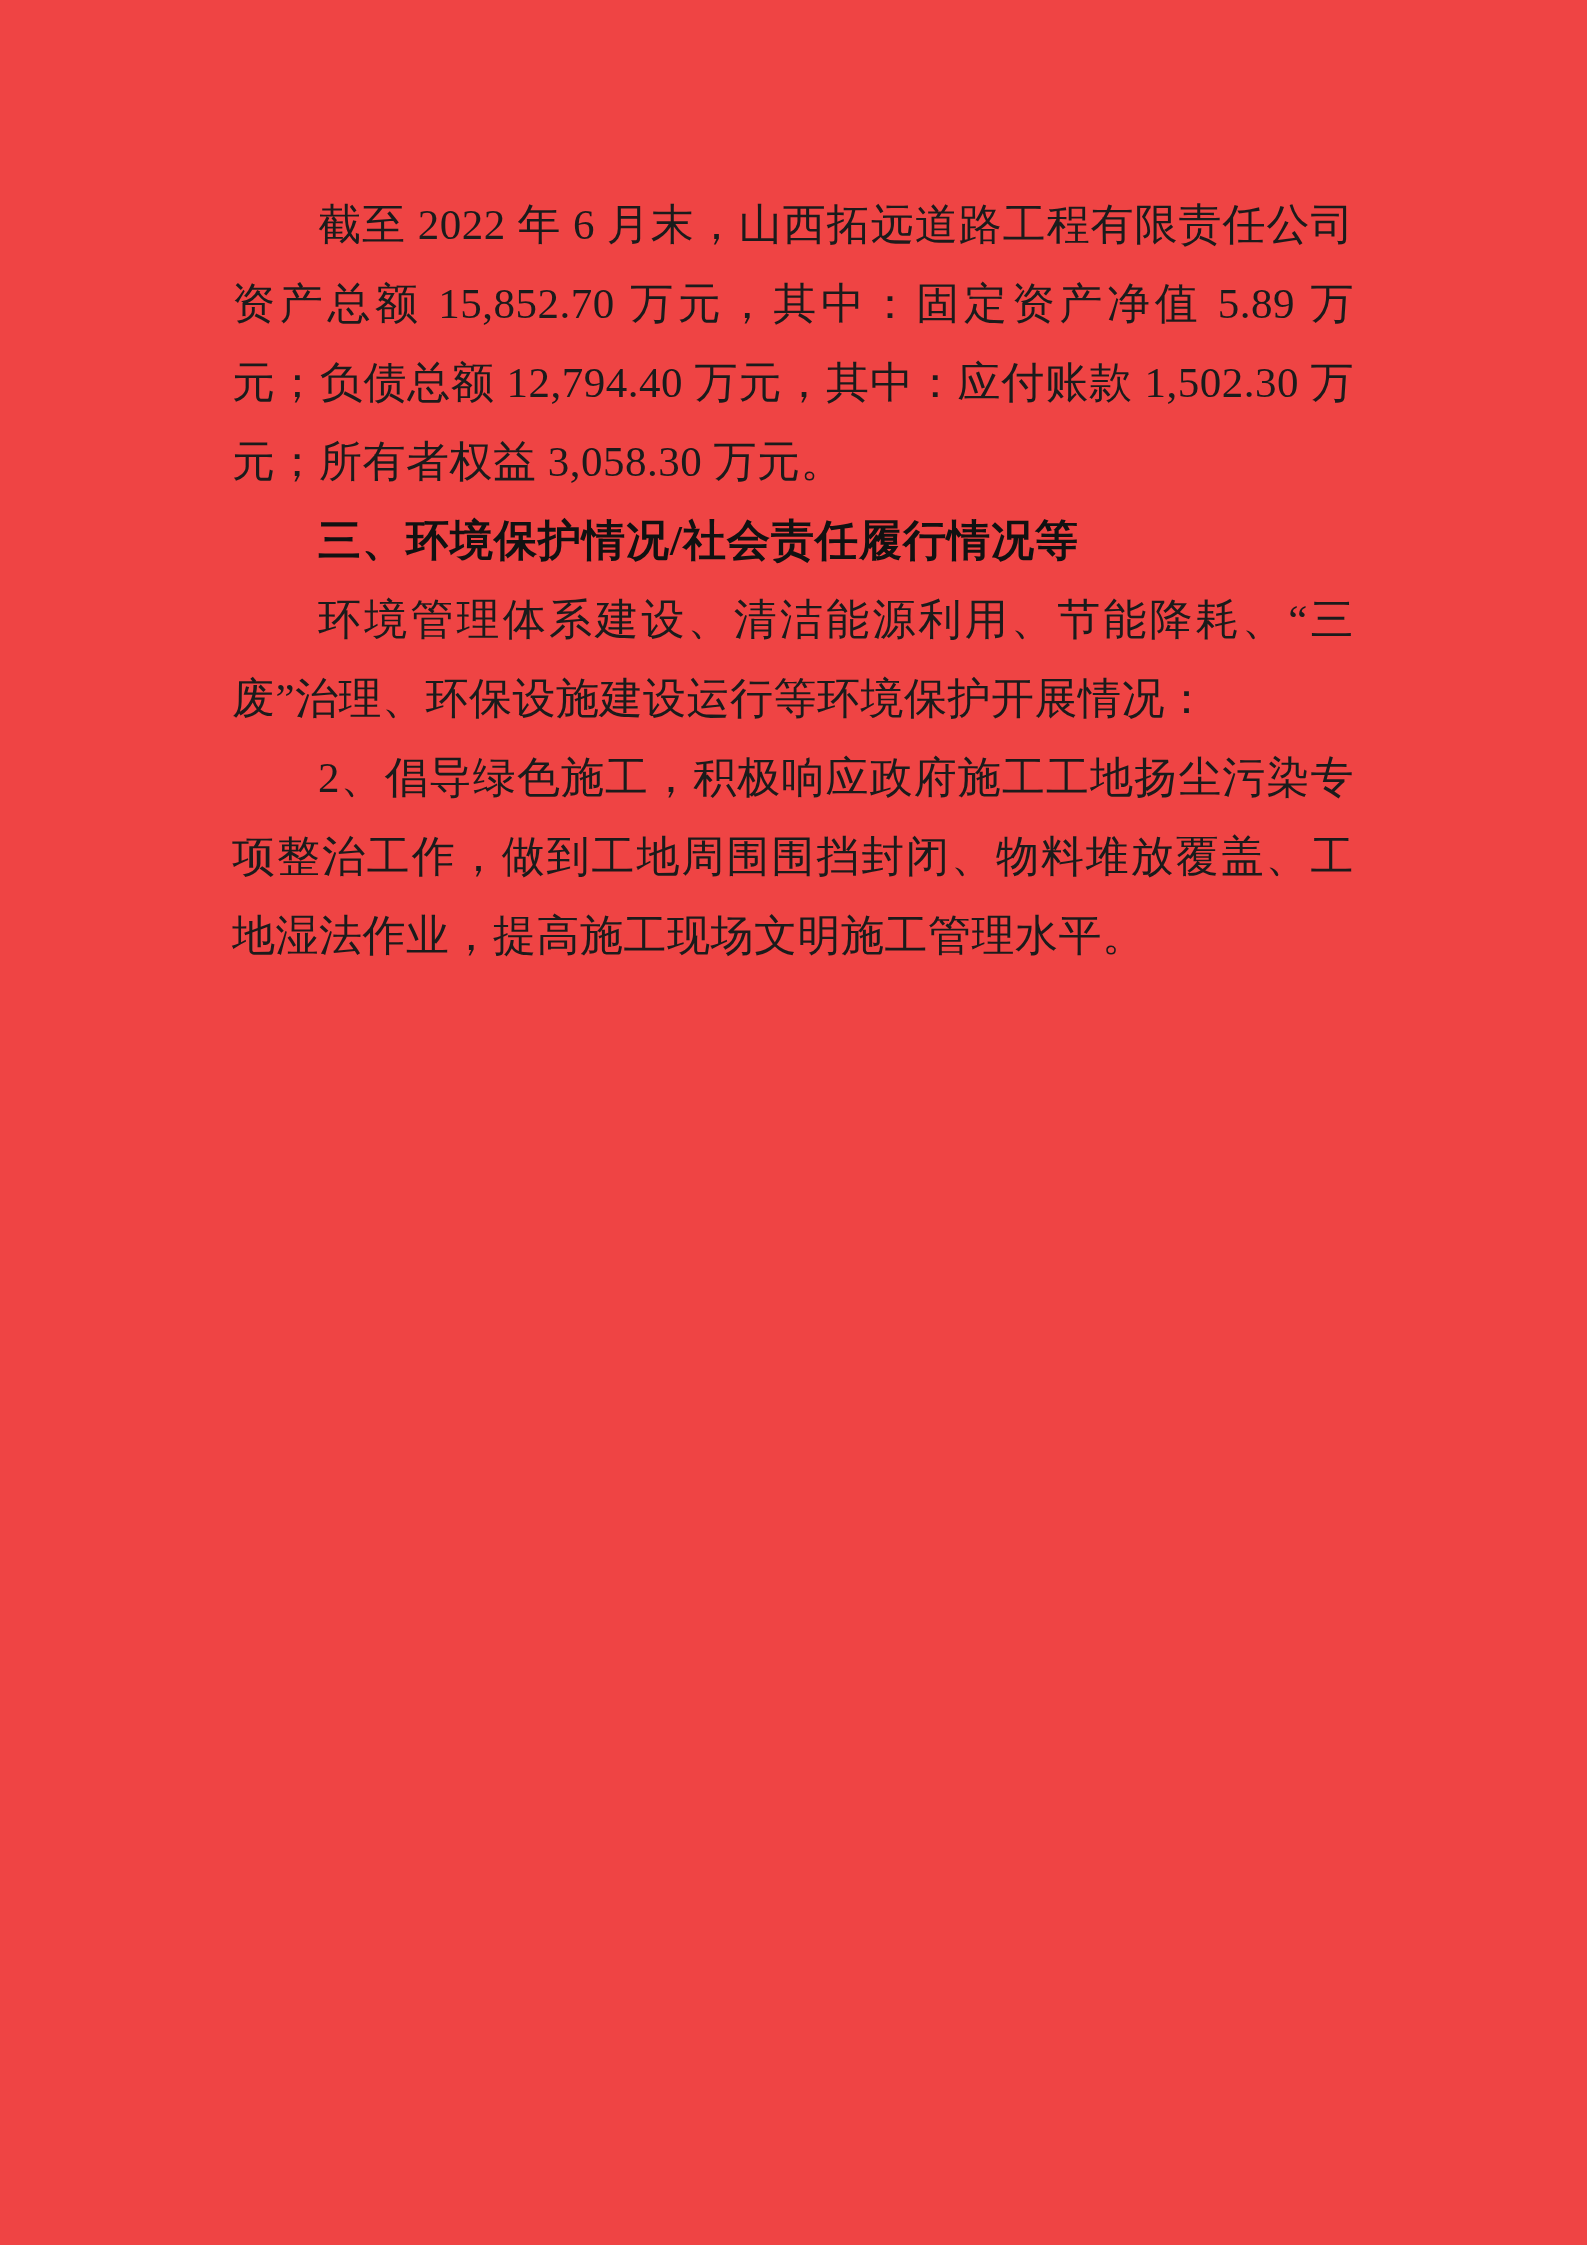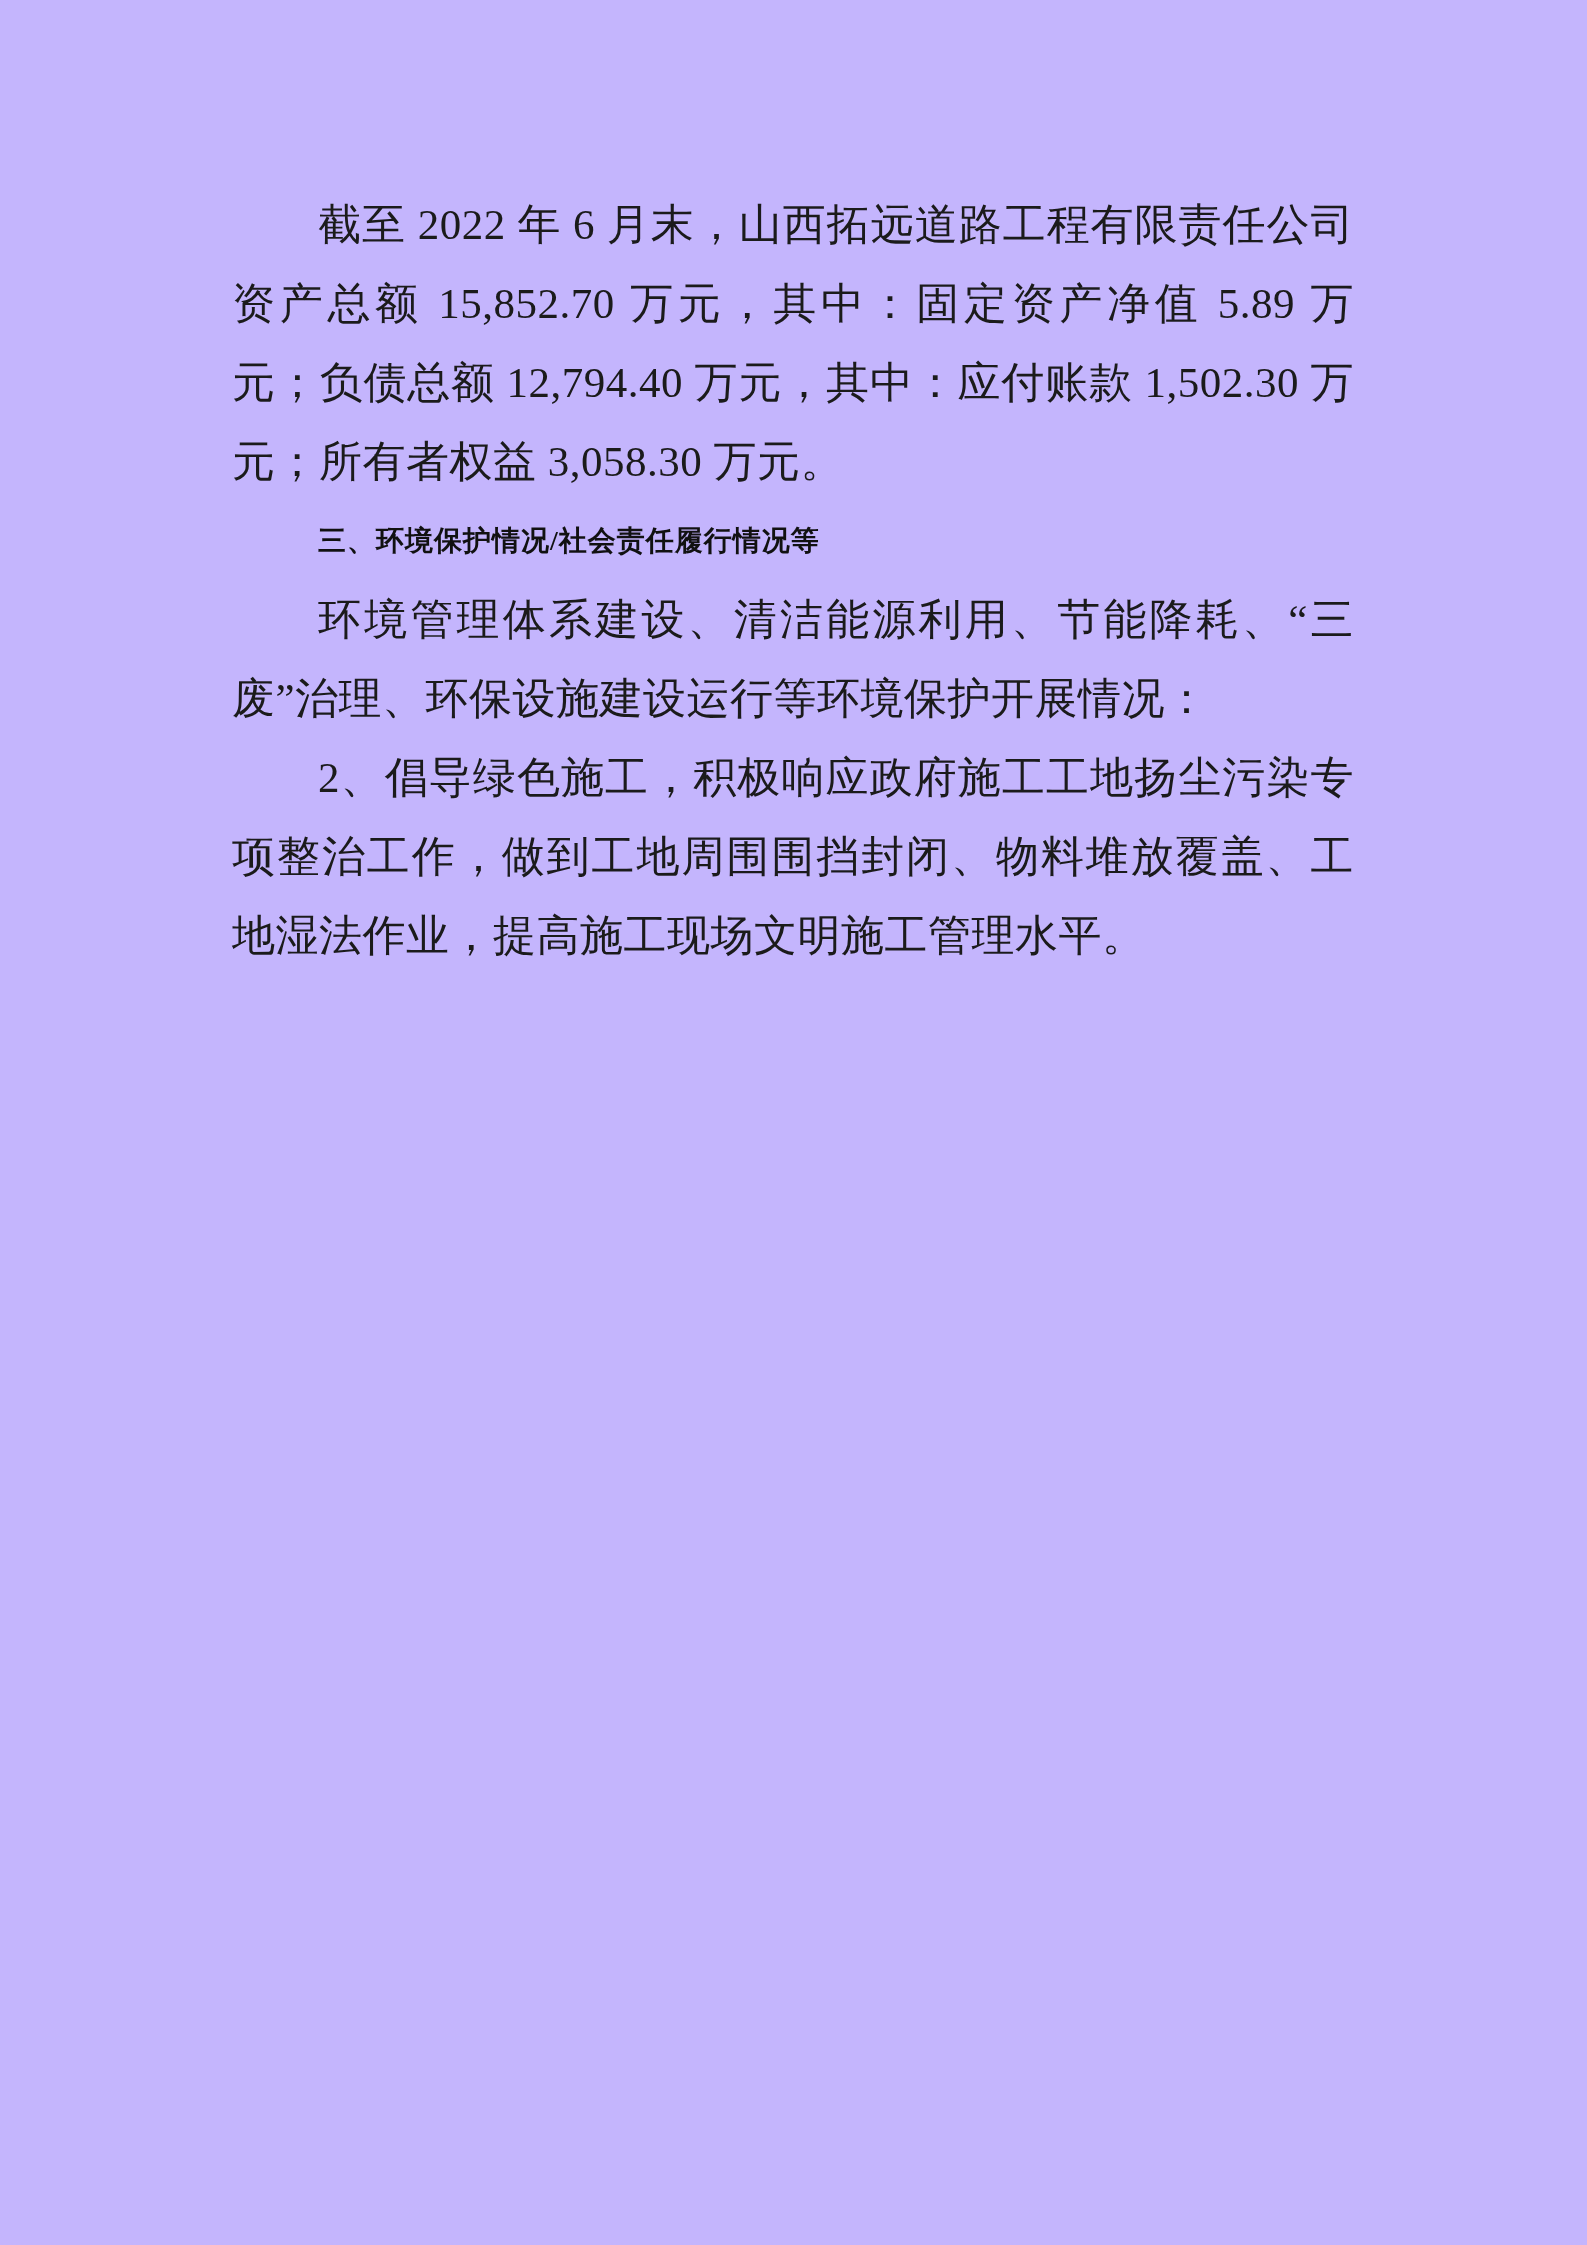--- a/index.html
+++ b/index.html
@@ -14,42 +14,42 @@
     color: #1a1a1a;
     position: relative;
     overflow: hidden;
   }
   .page {
     position: absolute;
     top: 0;
     left: 0;
     width: 1587px;
     height: 2245px;
-    background: #c4b5fd;
+    background: #ef4444;
   }
   .content {
     position: absolute;
     left: 232px;
     top: 185px;
     width: 1122px;
   }
   .para {
     font-size: 43px;
     line-height: 79px;
     letter-spacing: 0.5px;
     text-align: justify;
     text-justify: inter-ideograph;
     margin: 0;
     color: #1b1b1b;
   }
   .indent {
     text-indent: 86px;
   }
   .heading {
-    font-size: 28px;
+    font-size: 43px;
     line-height: 79px;
     font-weight: bold;
     margin: 0;
     text-indent: 86px;
     color: #111111;
     letter-spacing: 1px;
   }
 </style>
 </head>
 <body>

